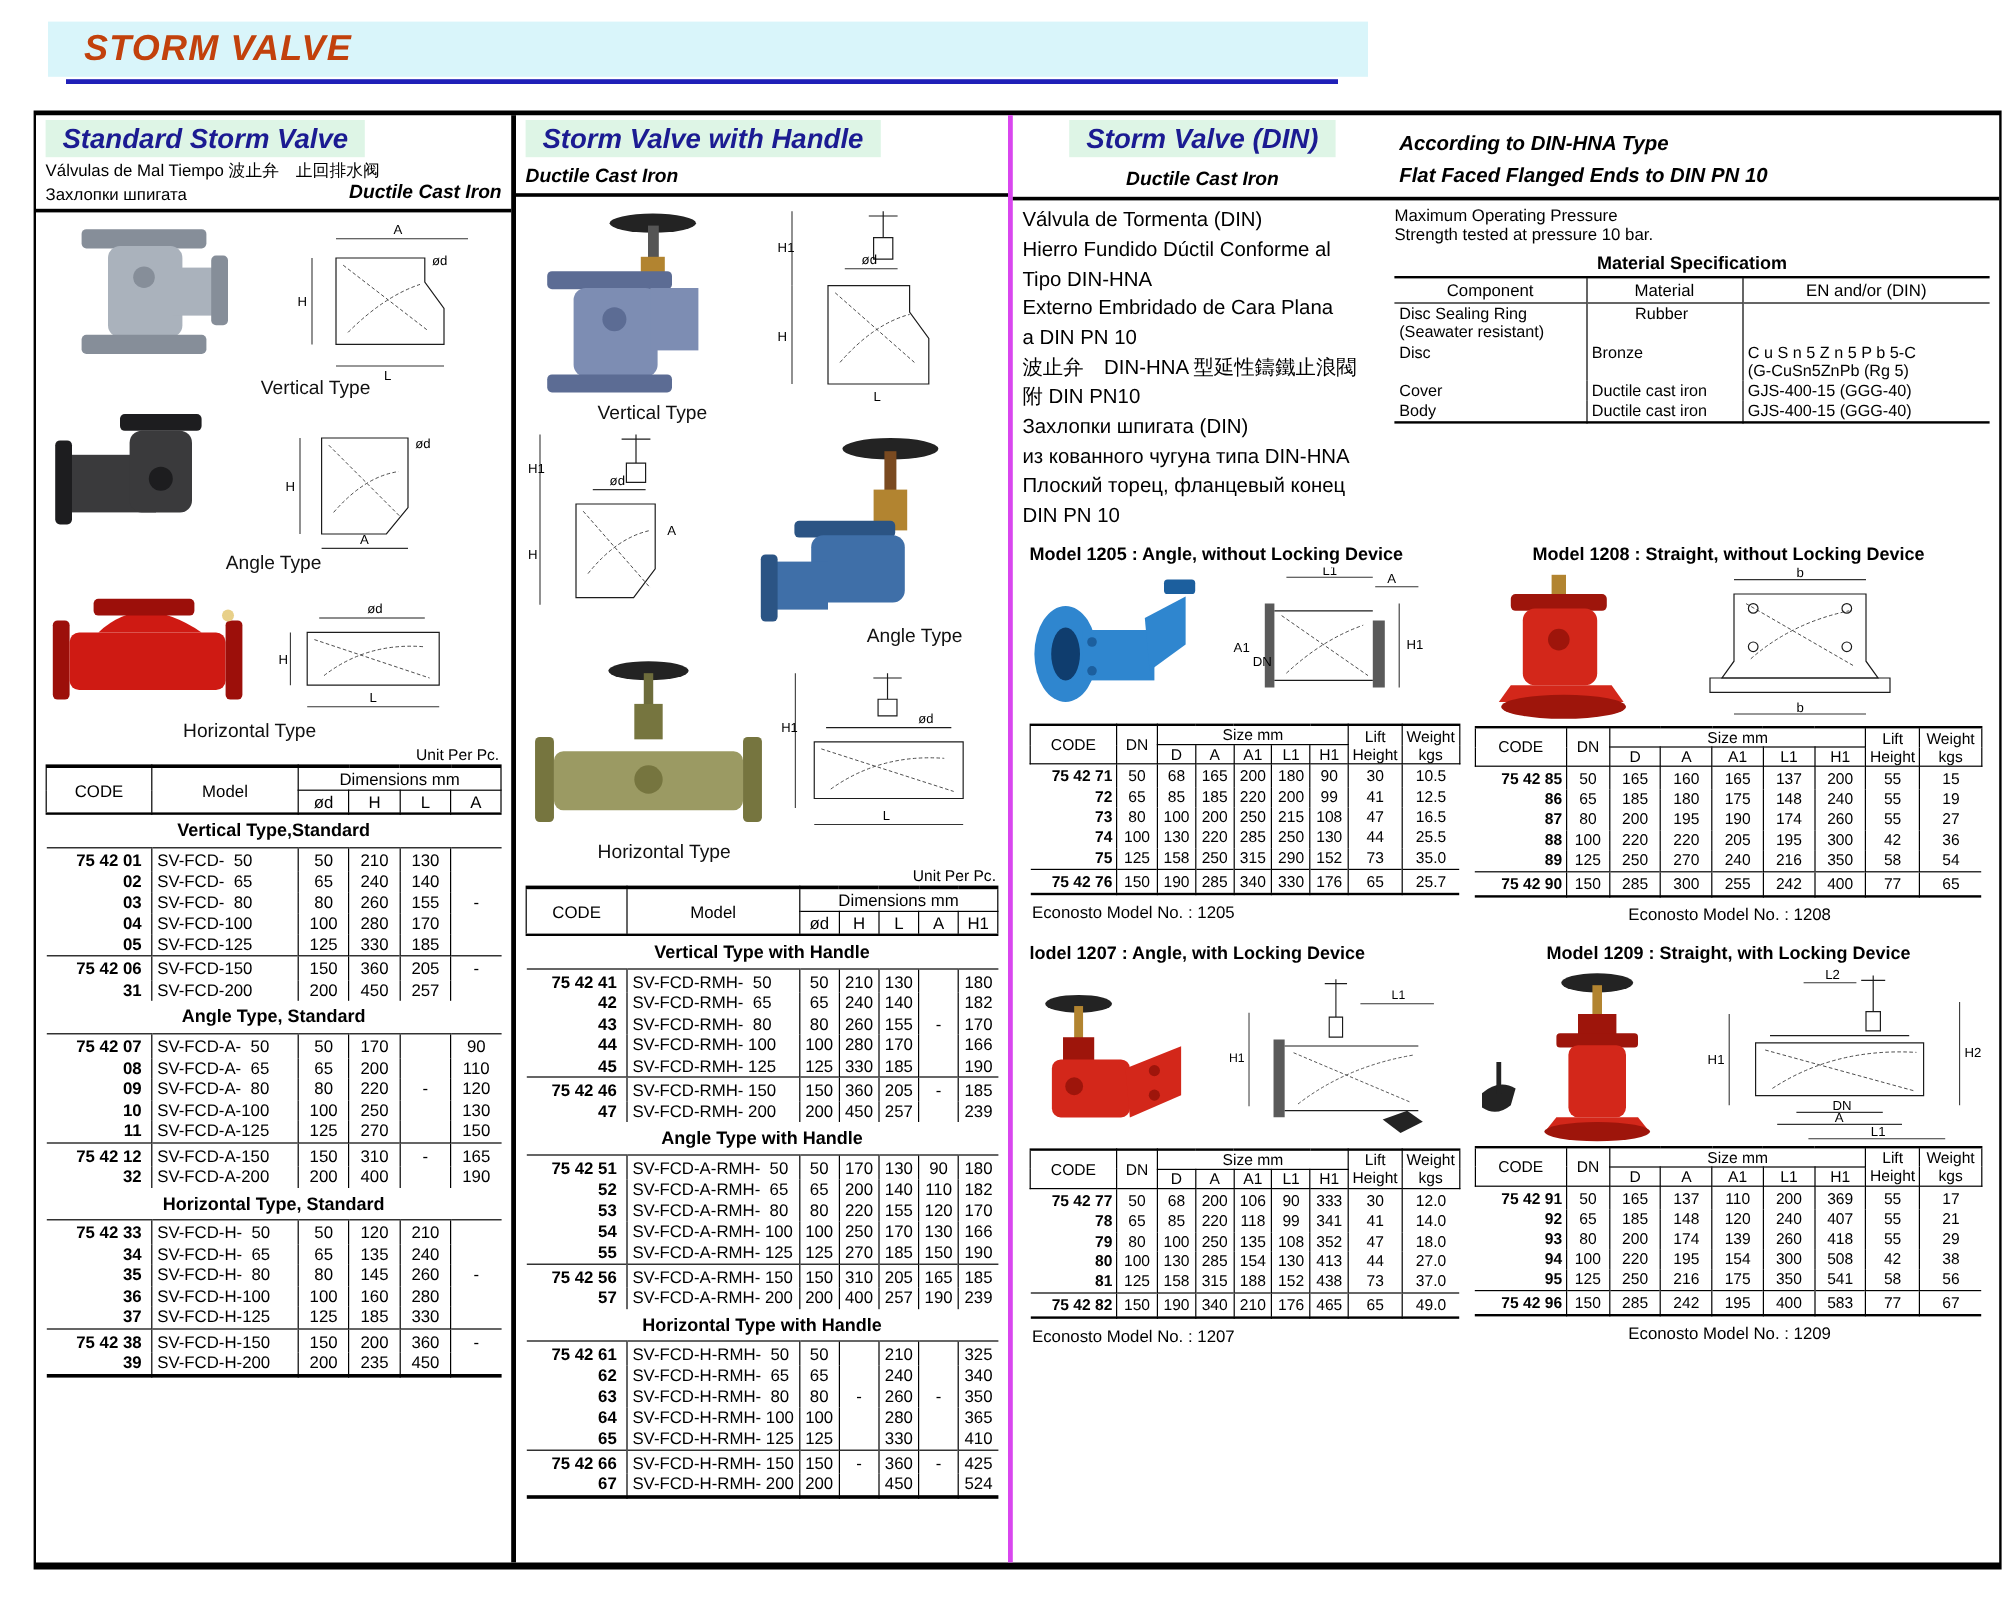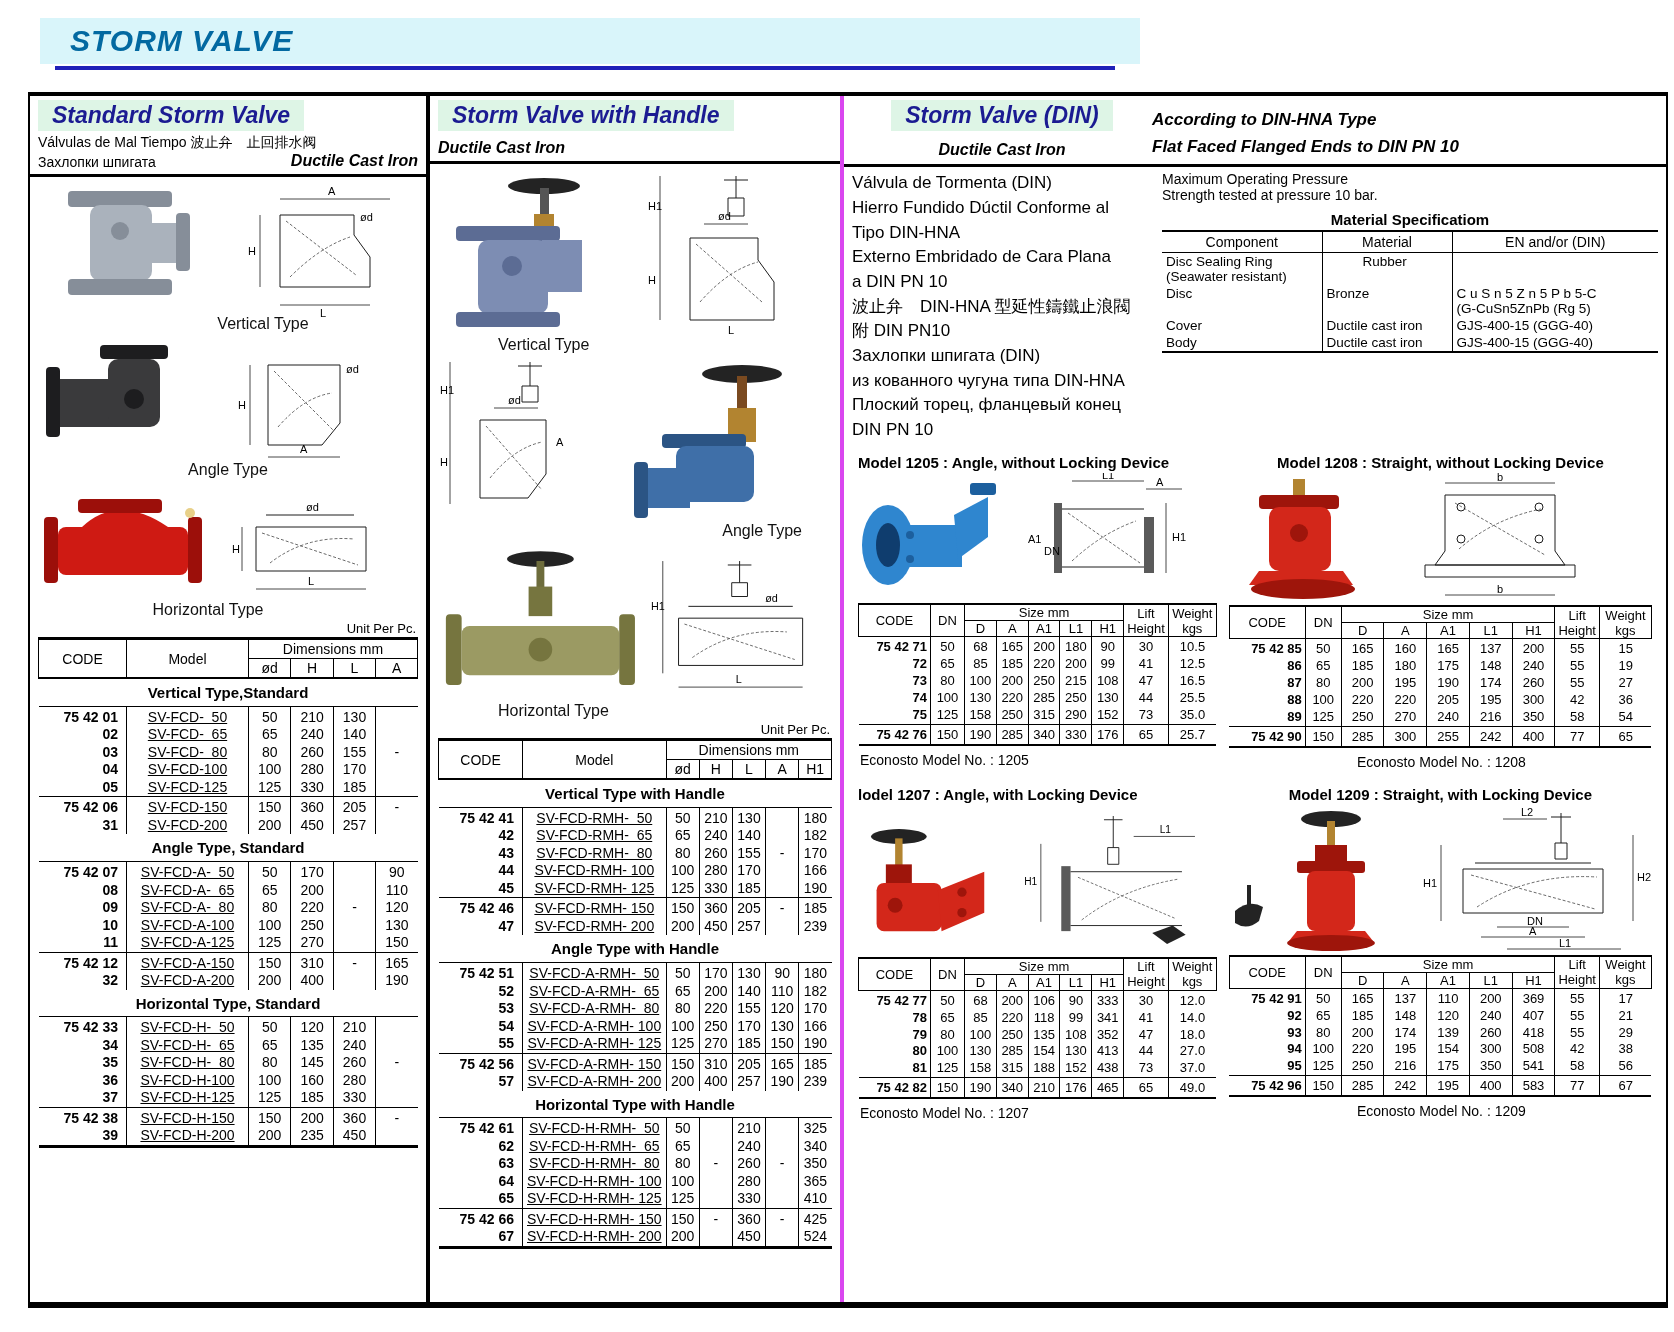--- a/index.html
+++ b/index.html
@@ -1,21 +1,21 @@
 <!DOCTYPE html>
 <html><head>
 <meta charset="utf-8">
 <style>
   html,body{margin:0;padding:0;background:#fff;}
   body{width:1674px;height:1332px;font-family:"Liberation Sans",sans-serif;color:#000;position:relative;overflow:hidden;}
   .page{position:absolute;inset:0;}
 
   
   .title-band{position:absolute;left:40px;top:18px;width:1100px;height:46px;background:#d9f5fa;}
-  .title-band .t{font-style:italic;font-weight:bold;font-size:30px;letter-spacing:1px;padding:6px 0 0 30px;display:inline-block;color:#0369a1;}
+  .title-band .t{font-style:italic;font-weight:bold;font-size:30px;letter-spacing:1px;padding:6px 0 0 30px;display:inline-block;color:#c2410c;}
   .title-underline{position:absolute;left:55px;top:66px;width:1060px;height:4px;background:#2020b8;}
 
   
   .frame{position:absolute;left:28px;top:92px;right:6px;bottom:24px;border-top:4px solid #000;border-bottom:6px solid #000;border-left:2px solid #000;border-right:2px solid #000;display:flex;}
   .col{box-sizing:border-box;padding:4px 8px;position:relative;}
   .col-left{width:400px;border-right:4px solid #000;}
   .col-mid{width:414px;border-right:4px solid #d946ef;}
   .col-right{flex:1;}
 
   .hdr-rule{border:none;border-top:3px solid #000;margin:4px -8px 4px -8px;}
@@ -30,33 +30,33 @@
 
   
   table.cat{border-collapse:collapse;width:100%;font-size:14px;border-top:3px solid #000;border-bottom:3px solid #000;}
   table.cat th{font-weight:normal;font-size:14px;border:1px solid #000;padding:1px 3px;}
   table.cat thead{border-bottom:2px solid #000;}
   table.cat td{padding:0 4px;text-align:center;line-height:1.25;}
   table.cat td+td{border-left:1px solid #000;}
   table.cat td.sect{border:none;font-weight:bold;font-size:15px;padding:5px 0 3px 0;}
   table.cat tr.gs td{border-top:1.5px solid #000;padding-top:2px;}
   table.cat td.code{font-weight:bold;text-align:right;padding-right:8px;white-space:pre;}
-  table.cat td.model{text-align:center;white-space:pre;text-decoration:underline;}
+  table.cat td.model{text-align:left;white-space:pre;}
   .pre{white-space:pre-line;}
 
   
   table.din{border-collapse:collapse;font-size:13px;border-top:2px solid #000;border-bottom:2px solid #000;width:100%;}
   table.din th{font-weight:normal;border:1px solid #000;padding:0 3px;font-size:13px;}
   table.din td{padding:0 3px;text-align:center;line-height:1.3;}
   table.din td+td{border-left:1px solid #000;}
   table.din tr.gs td{border-top:1.5px solid #000;padding-top:2px;}
   table.din td.code{font-weight:bold;text-align:right;white-space:pre;}
 
   
-  .din-head{display:flex;align-items:flex-start;}
+  .din-head{display:flex;gap:14px;align-items:flex-start;}
   .din-head-left{width:300px;text-align:center;}
   .din-sub{font-weight:bold;font-style:italic;font-size:17px;padding-top:6px;line-height:1.6;}
   .din-material{font-weight:bold;font-style:italic;font-size:16px;margin-top:10px;}
 
   .din-intro{display:flex;gap:10px;margin-top:4px;}
   .intro-left{width:300px;font-size:17px;line-height:1.45;}
   .intro-right{flex:1;font-size:14px;}
   .spec-title{font-weight:bold;font-size:15px;margin:8px 0 2px 0;text-align:center;}
   table.spec{border-collapse:collapse;font-size:13.5px;width:100%;border-top:2px solid #000;border-bottom:2px solid #000;}
   table.spec th{font-weight:normal;font-size:14px;border-bottom:1px solid #000;padding:2px;}

